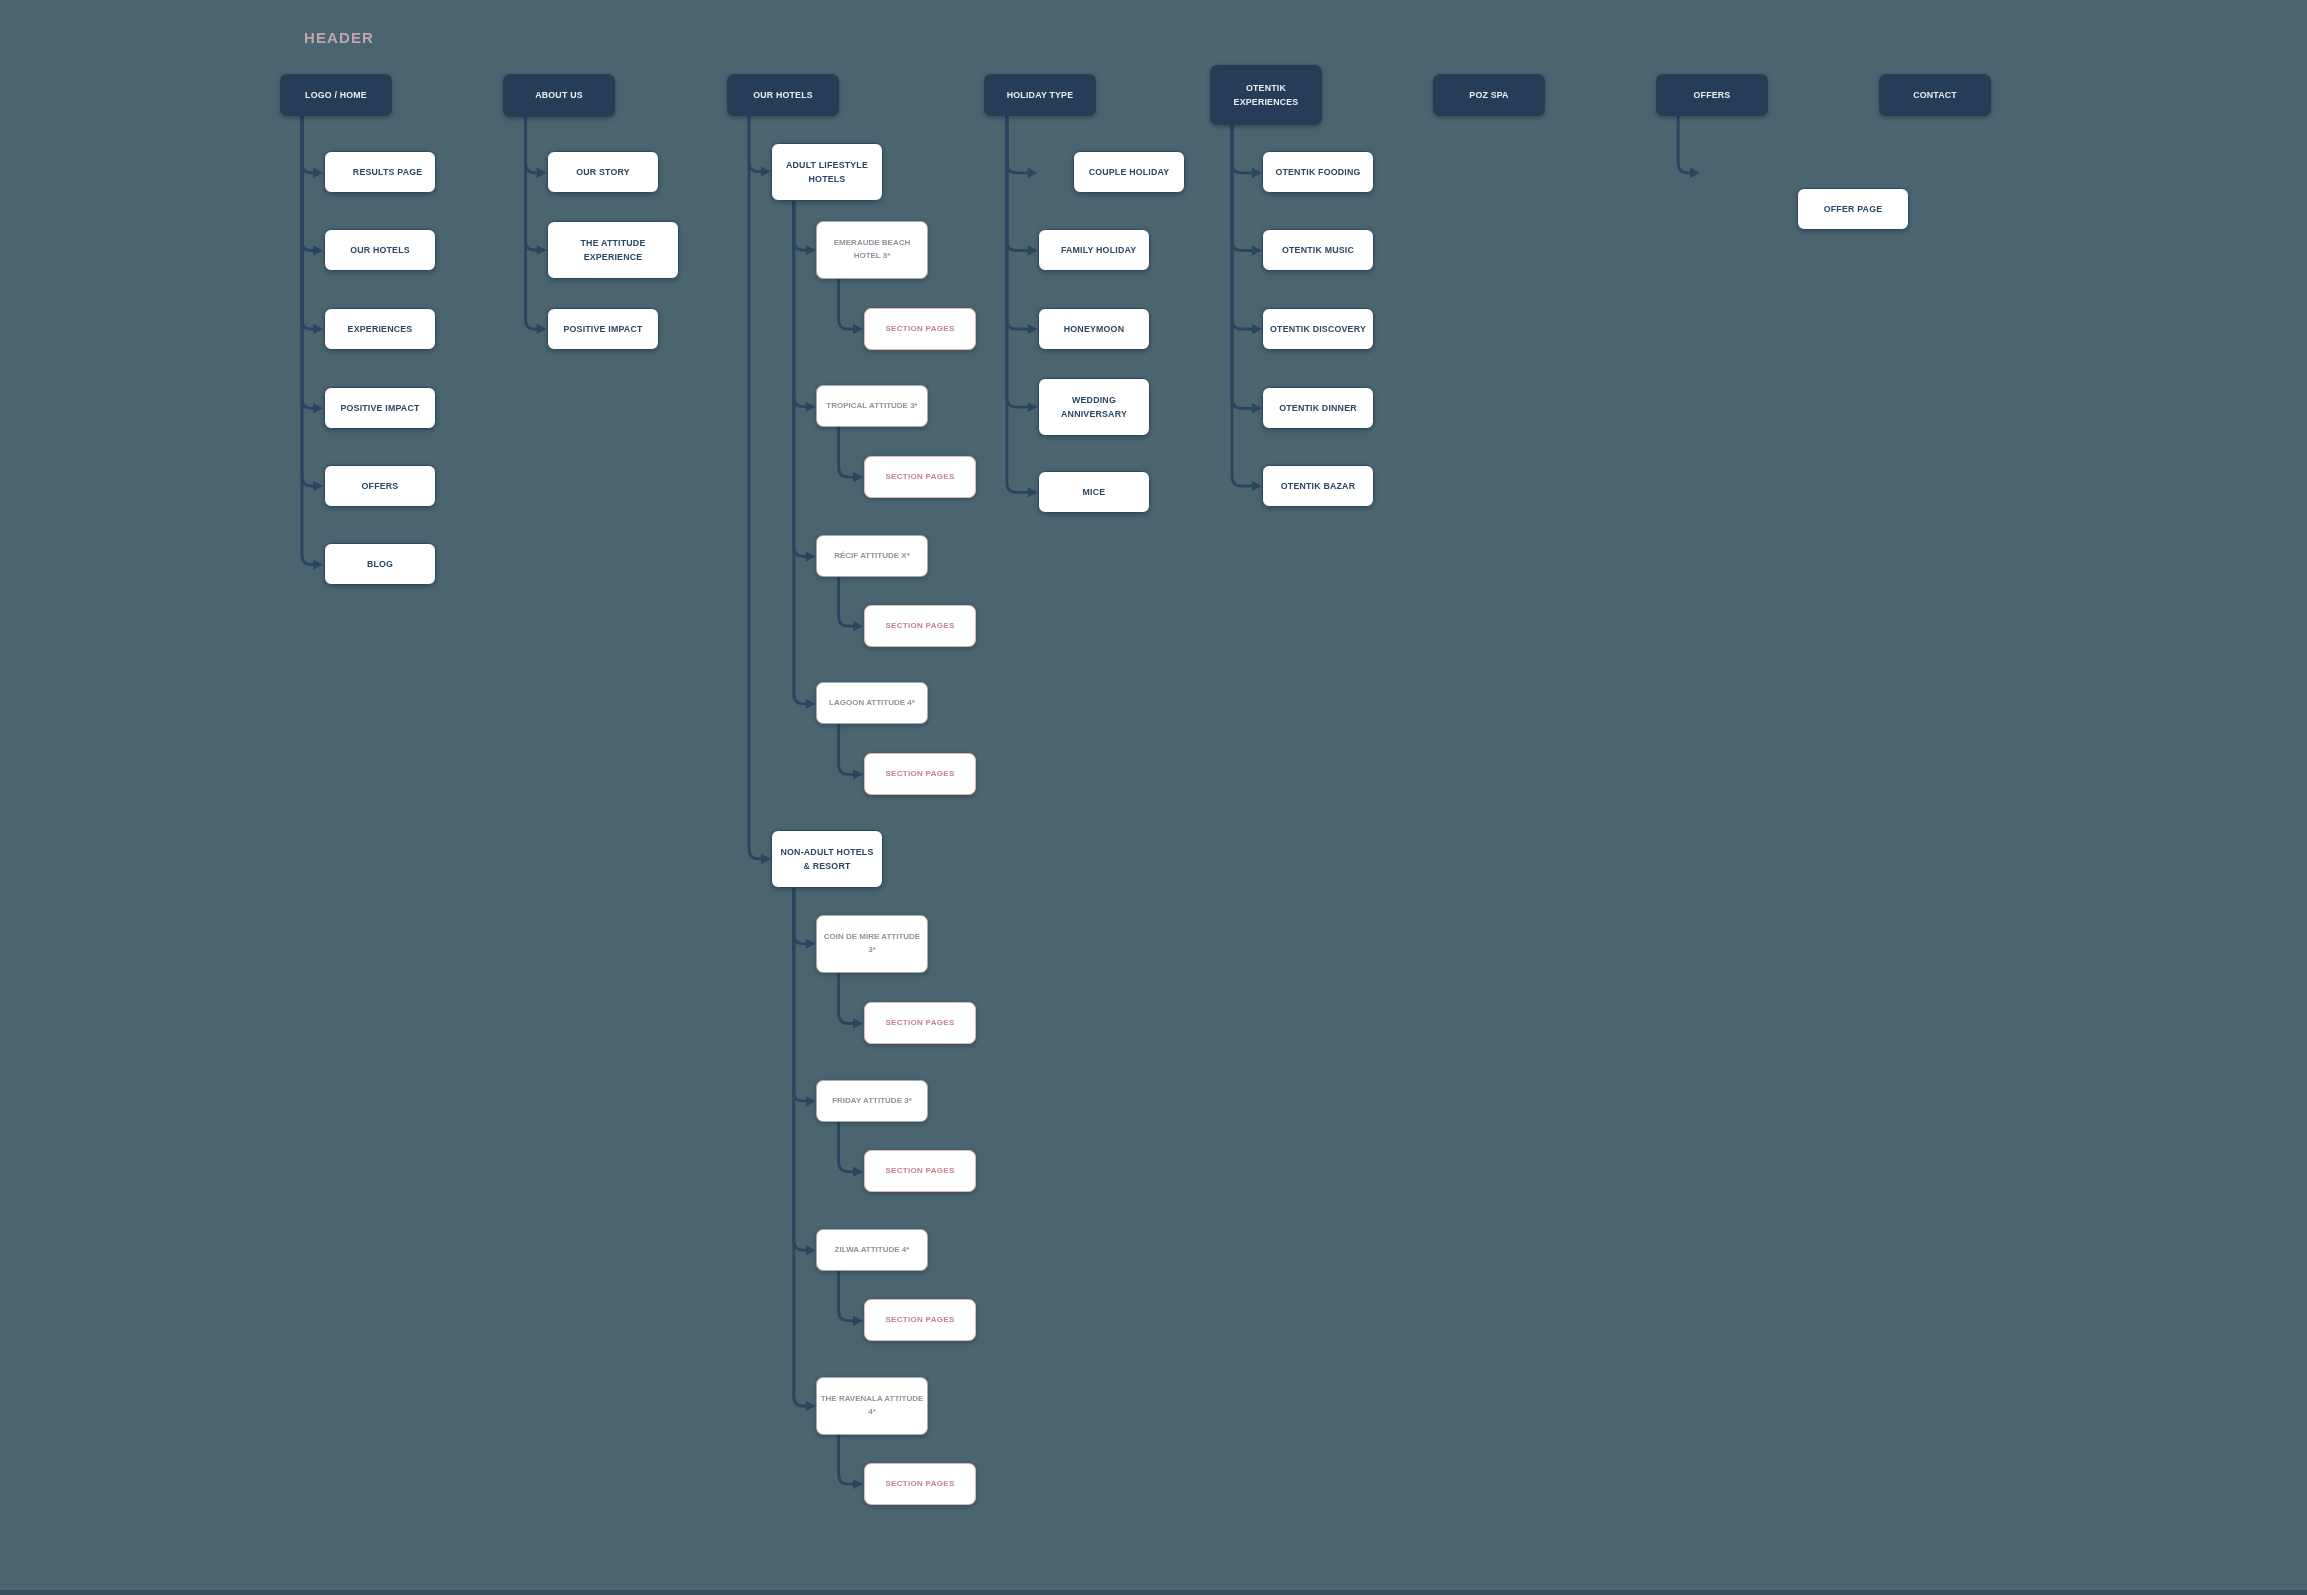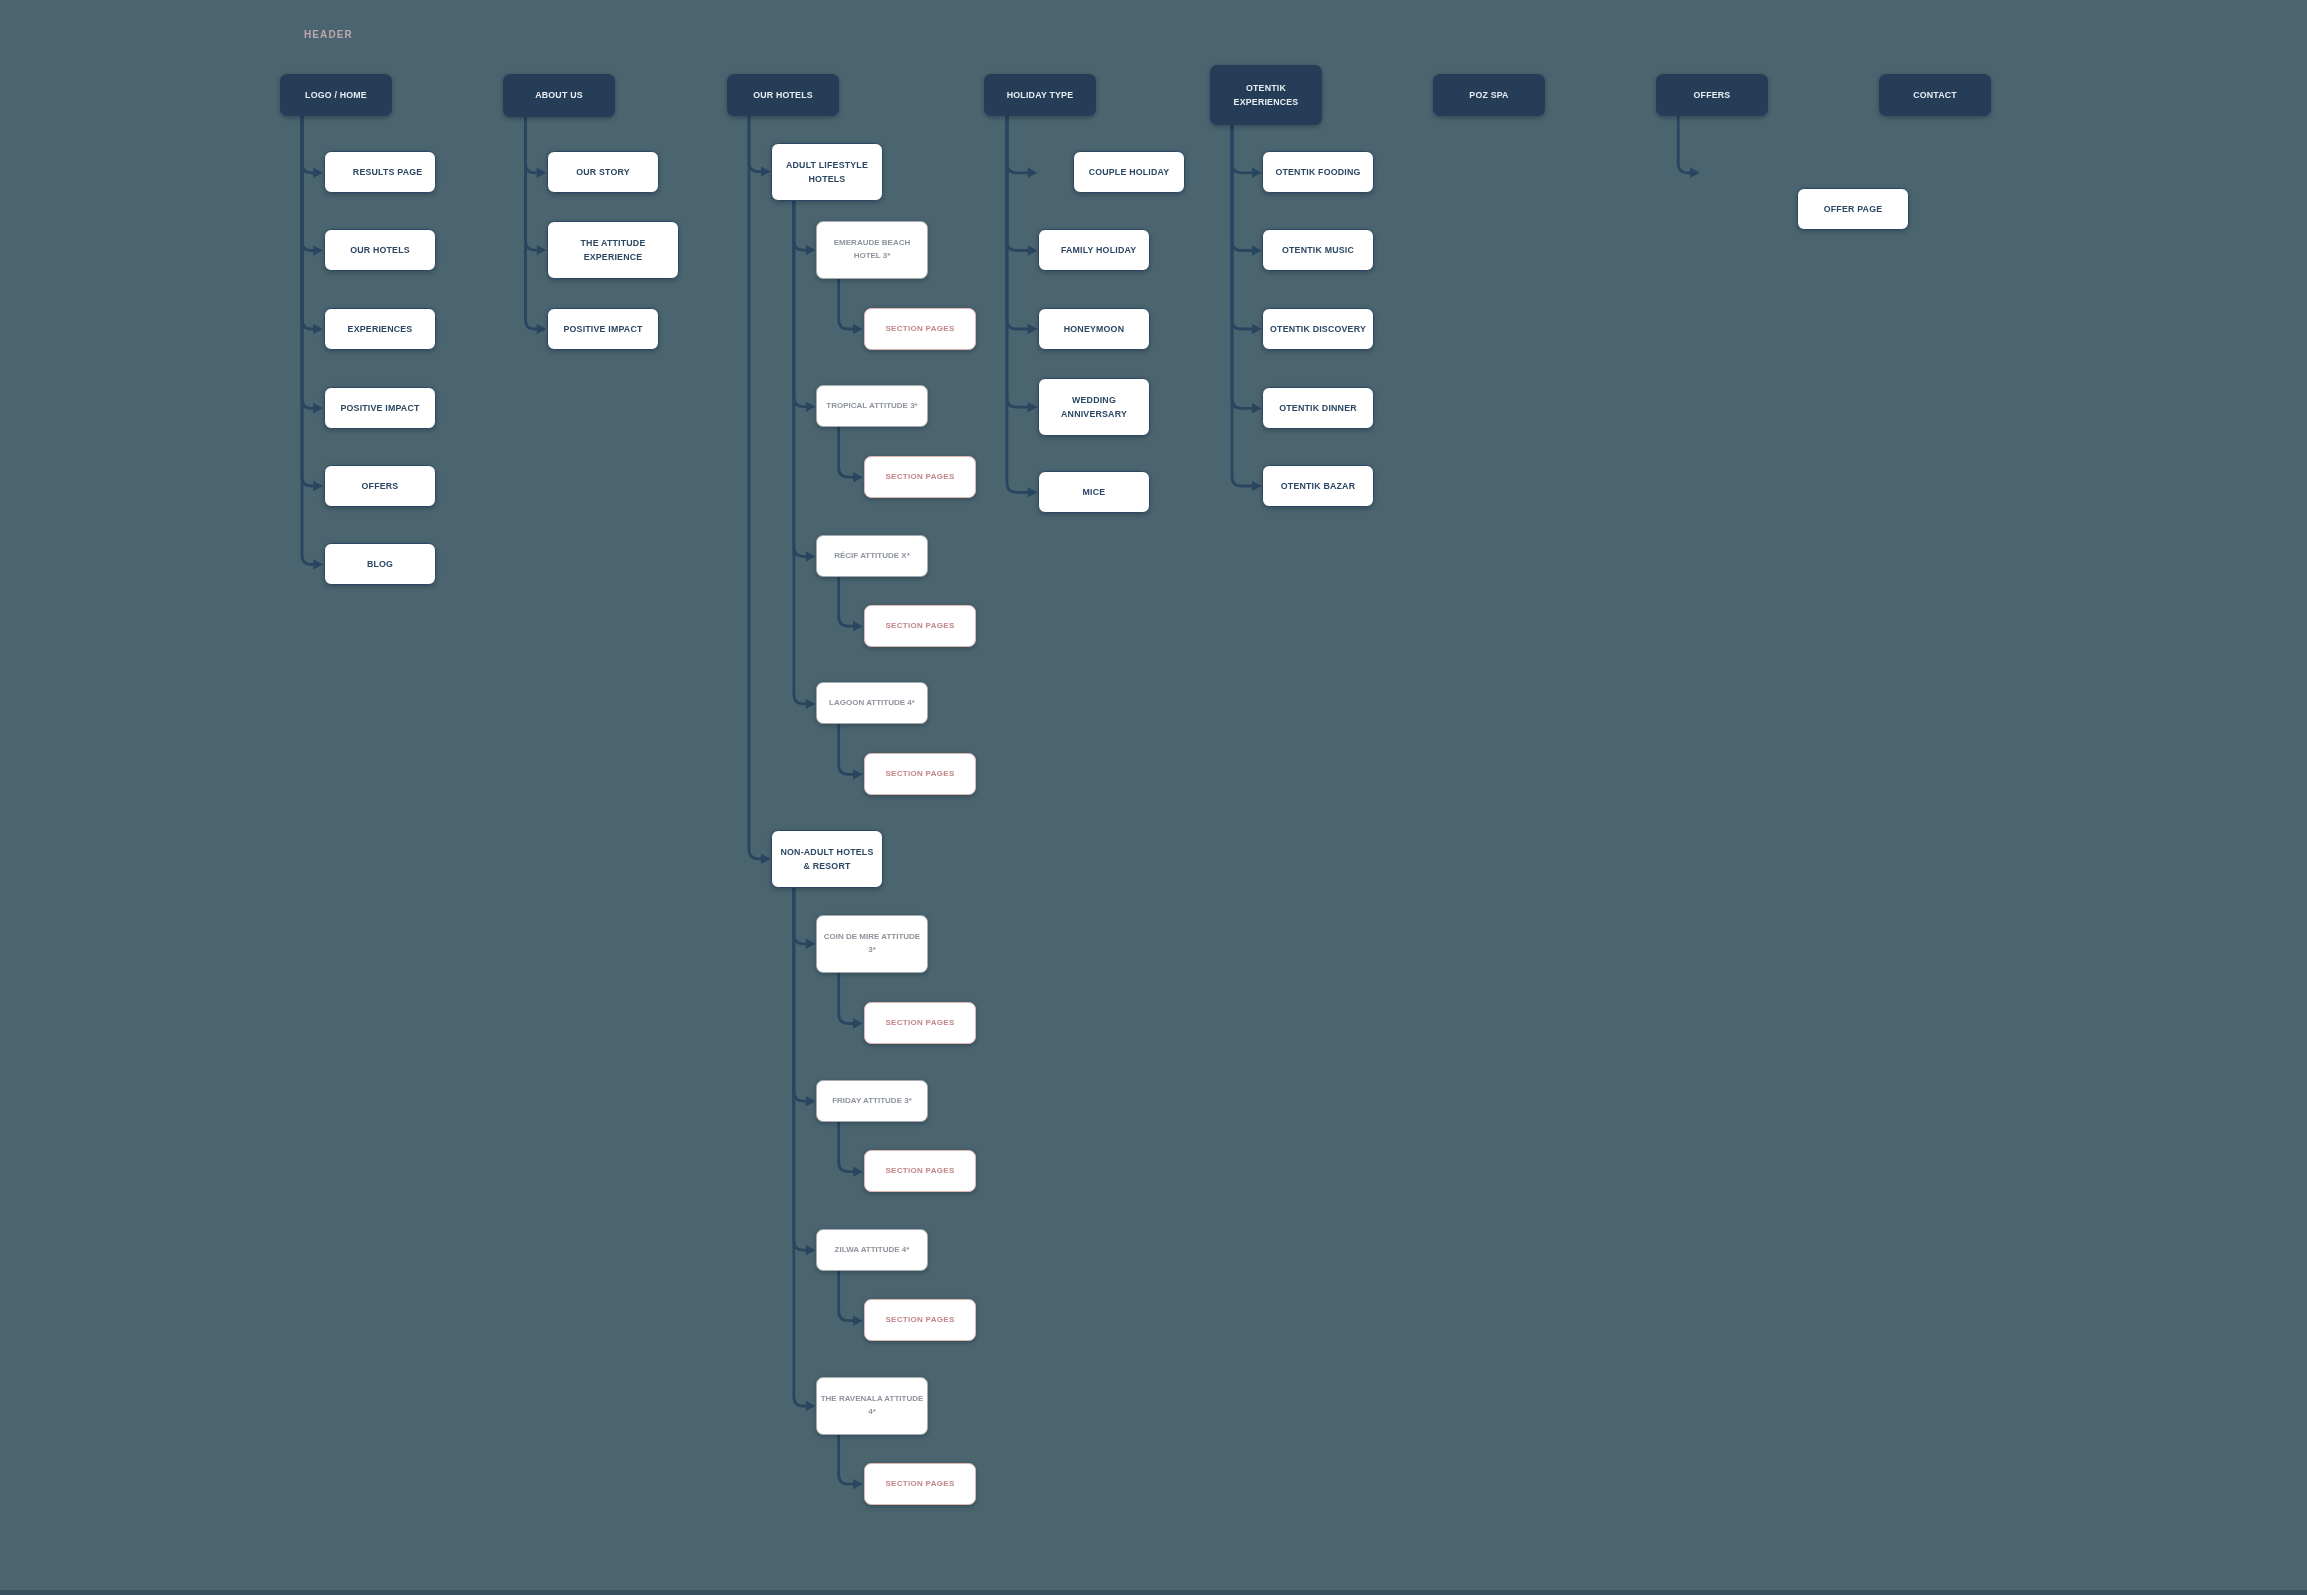--- a/index.html
+++ b/index.html
@@ -17,21 +17,21 @@
   html,body{margin:0;padding:0;background:var(--bg);}
   .canvas{
     position:relative;
     width:2307px;height:1596px;
     background:var(--bg);
     overflow:hidden;
     font-family:"Liberation Sans", sans-serif;
   }
   .header-label{
     position:absolute;left:280px;top:29px;
-    font-size:10px;font-weight:700;letter-spacing:1.1px;
+    font-size:15px;font-weight:700;letter-spacing:1.1px;
     color:var(--header-text);
     text-transform:uppercase;
     padding-left:24px;
   }
   svg.connectors{position:absolute;left:0;top:0;}
   .link{fill:none;stroke:var(--line);stroke-width:3.5;stroke-linecap:round;}
   .arrowhead{fill:var(--line);stroke:none;}
   .node{
     position:absolute;
     display:flex;align-items:center;justify-content:center;

